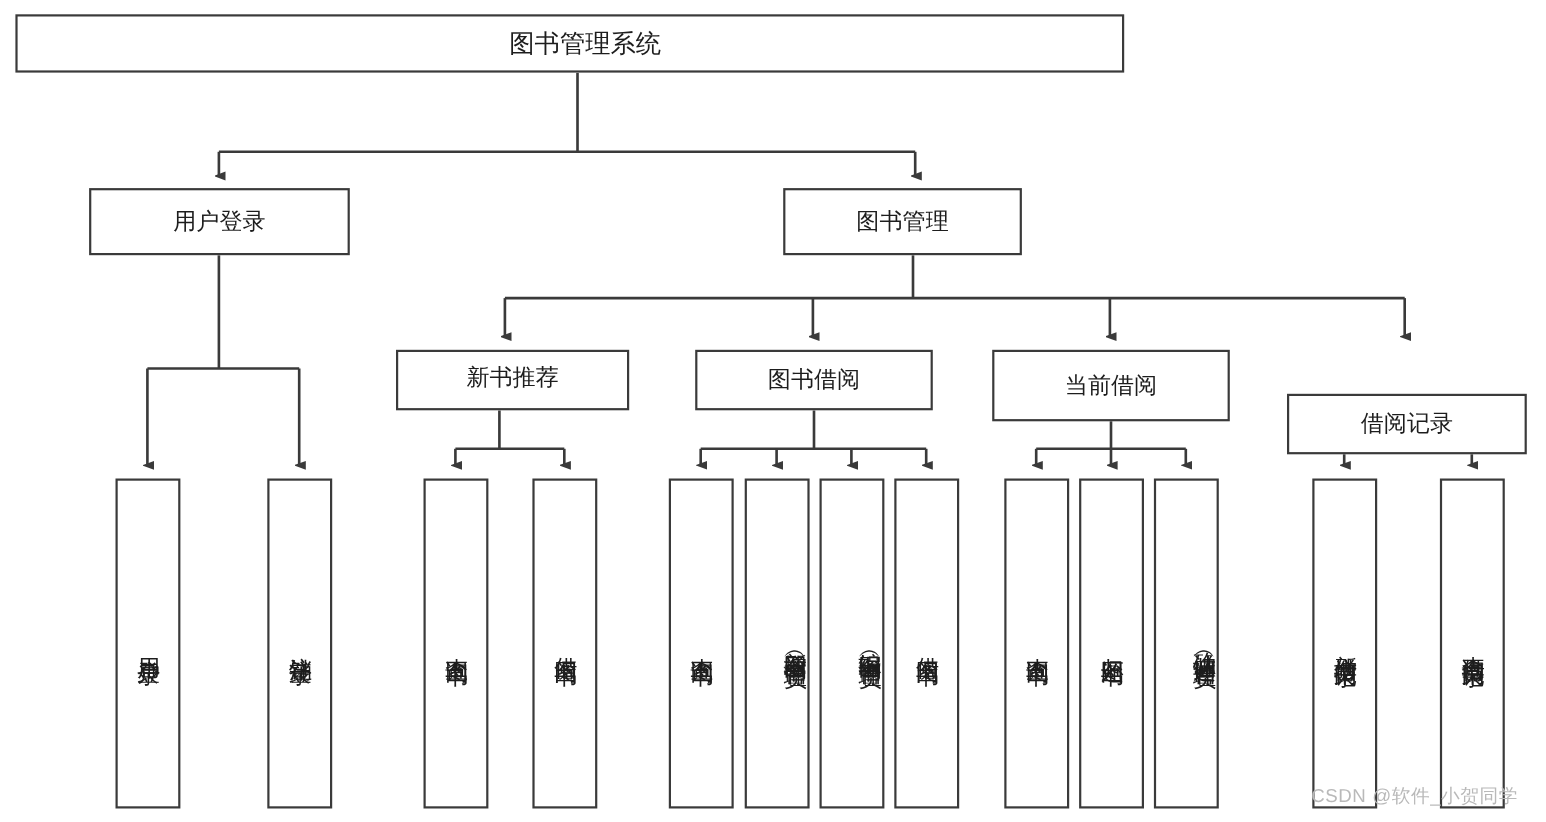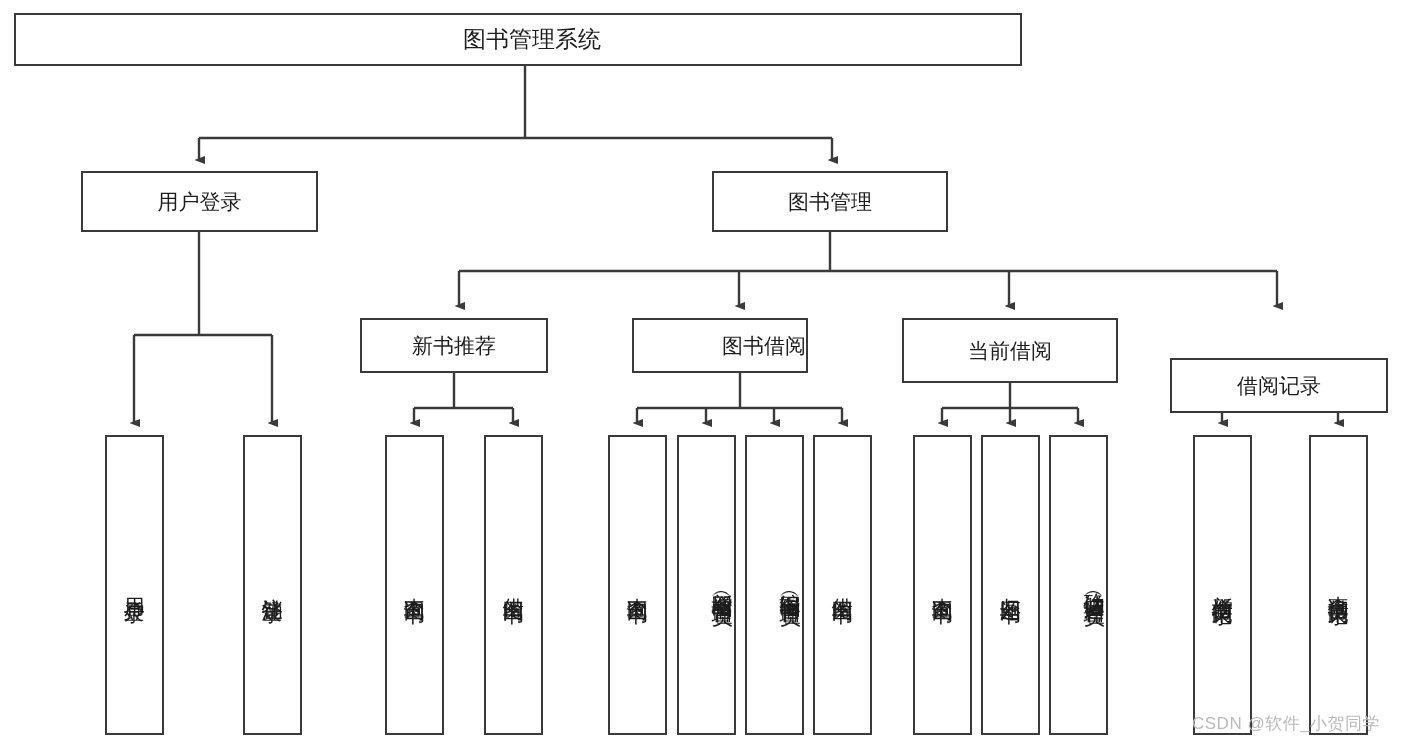--- a/index.html
+++ b/index.html
@@ -119,28 +119,28 @@
     </g>
   </svg>
 
   <div class="node root" style="left:14px; top:13px; width:1008px; height:53px;">
     <span>图书管理系统</span>
   </div>
 
   <div class="node lvl1" style="left:81px; top:171px; width:237px; height:61px;">
     <span>用户登录</span>
   </div>
-  <div class="node lvl1" style="left:712px; top:171px; width:236px; height:61px;">
+  <div class="node lvl1" style="left:712px; top:171px; width:217px; height:61px;">
     <span>图书管理</span>
   </div>
 
-  <div class="node lvl2" style="left:360px; top:318px; width:188px; height:55px;">
+  <div class="node lvl2" style="left:360px; top:318px; width:212px; height:55px;font-family:Liberation Mono, monospace;">
     <span>新书推荐</span>
   </div>
-  <div class="node lvl2" style="left:632px; top:318px; width:176px; height:55px;justify-content:flex-end;">
+  <div class="node lvl2" style="left:632px; top:318px; width:216px; height:55px;">
     <span>图书借阅</span>
   </div>
   <div class="node lvl2" style="left:902px; top:318px; width:216px; height:65px;">
     <span>当前借阅</span>
   </div>
   <div class="node lvl2" style="left:1170px; top:318px; width:218px; height:55px;margin-top:40px;">
     <span>借阅记录</span>
   </div>
 
   <div class="node leaf" style="left:105px; top:435px; width:59px; height:300px;">

